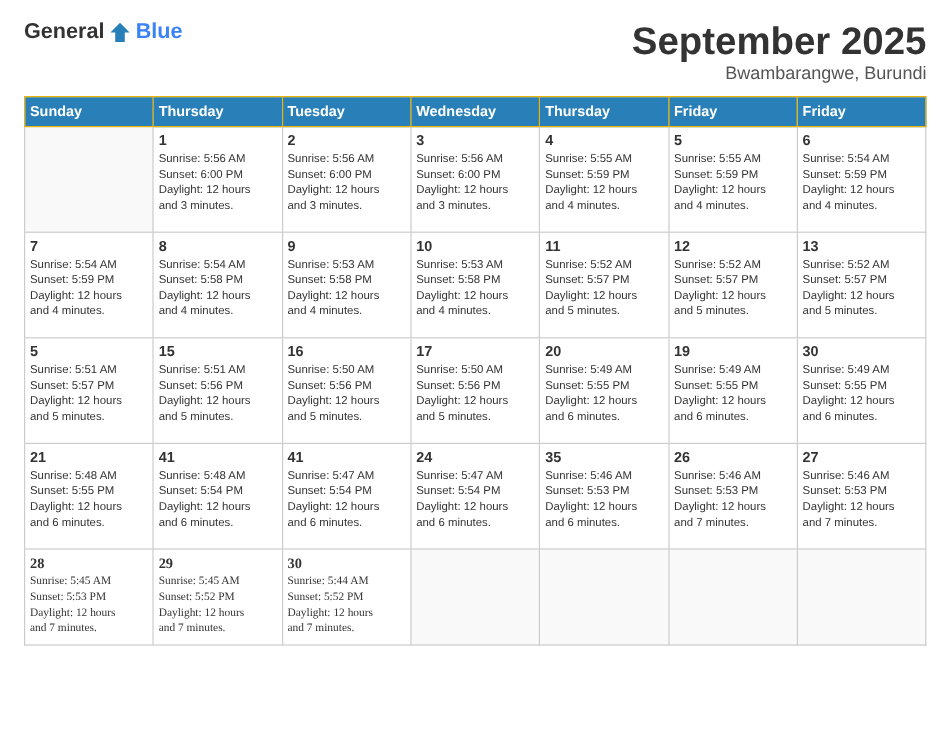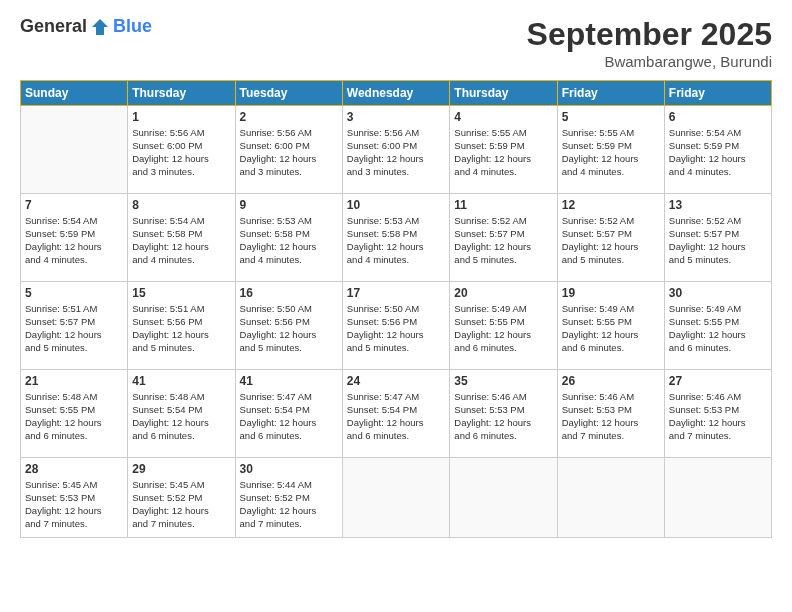--- a/index.html
+++ b/index.html
@@ -79,21 +79,21 @@
       height: 88px;
       line-height: 1.35;
     }
     .day-num {
       font-size: 12px;
       font-weight: bold;
       display: block;
       margin-bottom: 2px;
     }
     .empty { background: #f9f9f9; }
-    .last-row td { height: 80px; }
+    .last-row td { height: 80px; font-family: Liberation Serif, serif; }
   </style>
 </head>
 <body>
 
 <div class="page">
   <div class="header">
     <div class="logo">
       <div class="logo-text">
         <span class="logo-general">General</span>
         <svg width="20" height="20" viewBox="0 0 20 20" style="margin:0 1px;">

